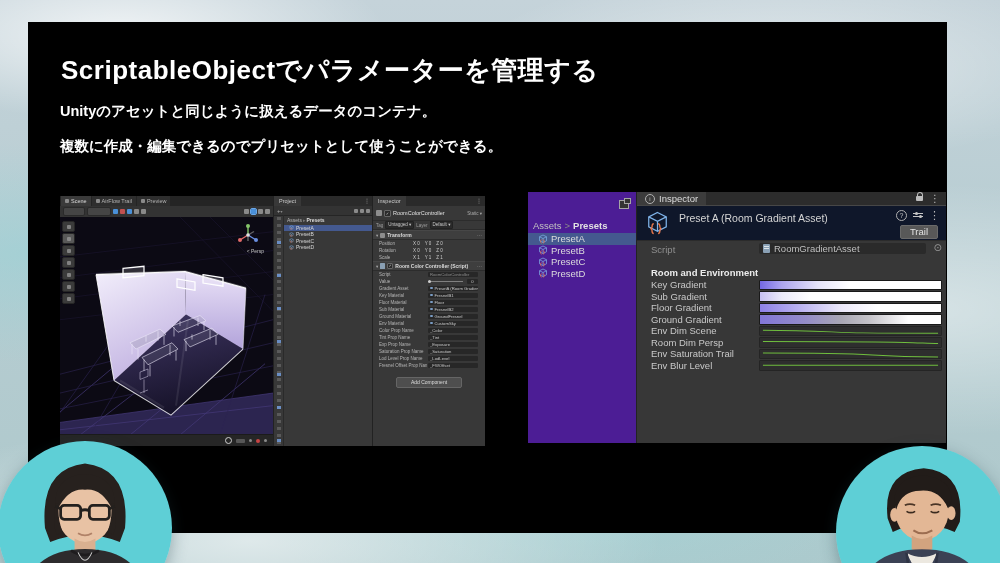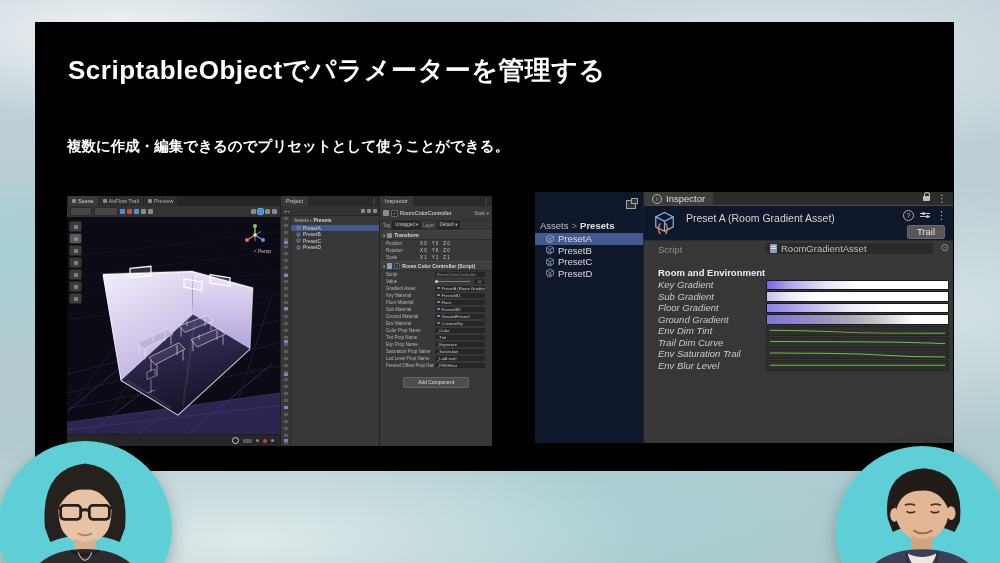--- a/index.html
+++ b/index.html
@@ -8,21 +8,21 @@
     font-family:"Liberation Sans","DejaVu Sans",sans-serif;
     background-image:
       radial-gradient(38% 22% at 12% 6%, rgba(255,255,255,.75), rgba(255,255,255,0) 70%),
       radial-gradient(45% 25% at 78% 12%, rgba(255,255,255,.5), rgba(255,255,255,0) 70%),
       radial-gradient(50% 30% at 92% 55%, rgba(255,255,255,.45), rgba(255,255,255,0) 75%),
       radial-gradient(55% 28% at 25% 96%, rgba(255,255,255,.6), rgba(255,255,255,0) 75%),
       radial-gradient(40% 26% at 3% 45%, rgba(150,210,214,.55), rgba(150,210,214,0) 75%),
       radial-gradient(45% 24% at 60% 92%, rgba(160,215,218,.5), rgba(160,215,218,0) 75%),
       linear-gradient(180deg,#c5d3da 0%,#b7cdd2 45%,#adc8cb 100%);
   }
-  .slide{position:absolute;left:35px;top:22px;width:919px;height:449px;background:#000;z-index:1;}
+  .slide{position:absolute;left:28px;top:22px;width:919px;height:511px;background:#000;z-index:1;}
   .title{position:absolute;left:33px;top:31px;font-size:26px;font-weight:bold;color:#fff;letter-spacing:.5px;white-space:nowrap;}
   .subline{position:absolute;left:32px;font-size:14.5px;font-weight:bold;color:#fff;white-space:nowrap;}
   .subline.l1{top:80px}.subline.l2{top:115px}
 
   
   .kebab{color:#bbb;line-height:1;}
   .pickglyph{color:#999;line-height:1;}
   .lock-ico{width:7px;height:5px;background:#bdbdbd;border-radius:1px;position:relative;}
   .lock-ico::before{content:"";position:absolute;top:-4px;left:1.2px;width:3.6px;height:4px;border:1px solid #bdbdbd;border-bottom:none;border-radius:3px 3px 0 0;}
   .circ-ico{border:1px solid #b0b0b0;border-radius:50%;color:#c4c4c4;text-align:center;font-style:normal;}
@@ -32,21 +32,21 @@
   .sliders-ico i:nth-child(1)::after{left:1.5px;}
   .sliders-ico i:nth-child(2)::after{right:1.5px;}
   .script-ico{display:inline-block;width:7px;height:9px;background:#8aa0b4;border-radius:1px;position:relative;flex:0 0 auto;}
   .script-ico::after{content:"";position:absolute;left:1.2px;right:1.2px;top:2px;bottom:2px;
     background:repeating-linear-gradient(180deg,#dde5ea 0 1px,rgba(0,0,0,0) 1px 2.4px);}
   .pop-ico{width:8px;height:7px;border:1px solid #a5a5a5;position:relative;background:#333;}
   .pop-ico::after{content:"";position:absolute;right:-3px;top:-3px;width:5px;height:4px;background:#333;border:1px solid #a5a5a5;}
 
   
   .shot-right{position:absolute;left:500px;top:170px;width:418px;height:251px;background:#333;}
-  .rproj{position:absolute;left:0;top:0;bottom:0;width:108px;background:#0f172a;}
+  .rproj{position:absolute;left:0;top:0;bottom:0;width:108px;background:#4c1d95;}
   .rproj .pop-ico{position:absolute;right:7px;top:8px;}
   .rcrumb{position:absolute;left:5px;top:28px;font-size:9.5px;color:#c2c2c2;white-space:nowrap;}
   .rcrumb .sep{color:#8a8a8a;padding:0 3px;}
   .rcrumb b{color:#e2e2e2;}
   .rlist{position:absolute;left:0;right:0;top:41px;}
   .ritem{height:11.5px;display:flex;align-items:center;gap:3px;padding-left:10px;font-size:9.5px;color:#dcdcdc;}
   .ritem.sel{background:#44598f;}
   .so-mini{width:10px;height:10px;flex:0 0 auto;}
   .rdiv{position:absolute;left:108px;top:0;bottom:0;width:1px;background:#232323;}
   .rinsp{position:absolute;left:109px;right:0;top:0;bottom:0;background:#373737;}
@@ -61,21 +61,21 @@
   .rhicons{position:absolute;right:6px;top:4px;display:flex;align-items:center;gap:6px;}
   .rhicons .circ-ico{width:9px;height:9px;font-size:7px;line-height:9px;}
   .rhicons .kebab{font-size:11px;}
   .open-btn{position:absolute;right:8px;top:19px;height:12px;line-height:12px;padding:0 9px;background:#585858;border:1px solid #6a6a6a;border-radius:2px;font-size:9.5px;color:#e2e2e2;}
   .rscript-row{position:absolute;left:0;right:0;top:51px;height:12px;}
   .rscript-row .lab{position:absolute;left:14px;top:1px;font-size:9.5px;color:#8f8f8f;}
   .rscript-row .val{position:absolute;left:122px;right:20px;top:0;height:11px;background:#2a2a2a;border-radius:2px;display:flex;align-items:center;gap:4px;padding:0 4px;font-size:9.5px;color:#bfbfbf;overflow:hidden;}
   .rscript-row .pickglyph{position:absolute;right:4px;top:0;font-size:10px;}
   .rsection{position:absolute;left:14px;top:75px;font-size:9.5px;font-weight:bold;color:#ececec;}
   .rrows{position:absolute;left:0;right:0;top:86px;}
-  .prow{height:11.5px;position:relative;font-style:italic;}
+  .prow{height:11.5px;position:relative;}
   .plabel{position:absolute;left:14px;top:1px;font-size:9.5px;color:#c9c9c9;white-space:nowrap;}
   .pwidget{position:absolute;left:122px;right:4px;top:1.5px;height:8.5px;border-radius:1px;border:1px solid #191919;}
   .prow .curve-w{display:none;background:#2e2e2e;border-color:#242424;}
   .prow.curve .curve-w{display:block;}
   .curve-w svg{display:block;width:100%;height:100%;}
   .grad-key{background:linear-gradient(90deg,#7468e2 0%,#aca4ee 12%,#e4e2f8 32%,#fff 50%);}
   .grad-sub{background:linear-gradient(90deg,#c7c0f2 0%,#eceafa 12%,#fff 28%);}
   .grad-floor{background:linear-gradient(90deg,#8d80e8 0%,#b6aef0 20%,#ece9fa 45%,#fff 65%);}
   .grad-ground{background:linear-gradient(90deg,#8276d8 0%,#948cc8 25%,#a9a7b4 45%,#c4c2c8 60%,#fff 82%);}
   .grad-env{background:linear-gradient(90deg,#cfc5f4 0%,#e2dcf8 25%,#f6f4fd 50%,#fff 70%);}
@@ -153,20 +153,21 @@
   .cam{position:absolute;border-radius:50%;overflow:hidden;z-index:3;box-shadow:0 5px 16px rgba(30,60,70,.35);}
   .cam svg{display:block;width:100%;height:100%;}
   .cam-left{left:-2px;top:441px;width:174px;height:174px;}
   .cam-right{left:836px;top:446px;width:172px;height:172px;}
 </style>
 </head>
 <body>
 
 <div class="slide">
   <div class="title">ScriptableObjectでパラメーターを管理する</div>
+  <div class="subline l1">Unityのアセットと同じように扱えるデータのコンテナ。</div>
   <div class="subline l2">複数に作成・編集できるのでプリセットとして使うことができる。</div>
 
   <div class="shot-left">
 
     <div class="lscene">
       <div class="ltabbar">
 
           <div class="ltab active">
             <span class="ticon"></span>
             <span>Scene</span>
@@ -648,31 +649,31 @@
           </div>
 
           <div class="prow gradient">
             <span class="plabel">Ground Gradient</span>
             <span class="pwidget grad-w grad-ground"></span>
 
           </div>
 
 
           <div class="prow curve">
-            <span class="plabel">Env Dim Tint</span>
+            <span class="plabel">Env Dim Scene</span>
 
             <span class="pwidget curve-w">
               <svg viewBox="0 0 185 18" preserveAspectRatio="none">
                 <path fill="none" stroke="#6fbe3e" stroke-width="2" d="M3,7 C55,7 75,11.5 105,12.5 C135,13.3 160,13.3 182,13.3"></path>
               </svg>
             </span>
           </div>
 
           <div class="prow curve">
-            <span class="plabel">Trail Dim Curve</span>
+            <span class="plabel">Room Dim Persp</span>
 
             <span class="pwidget curve-w">
               <svg viewBox="0 0 185 18" preserveAspectRatio="none">
                 <path fill="none" stroke="#6fbe3e" stroke-width="2" d="M3,7.5 C70,7.5 120,8 148,9.5 C164,10.5 174,11.5 182,11.8"></path>
               </svg>
             </span>
           </div>
 
           <div class="prow curve">
             <span class="plabel">Env Saturation Trail</span>

